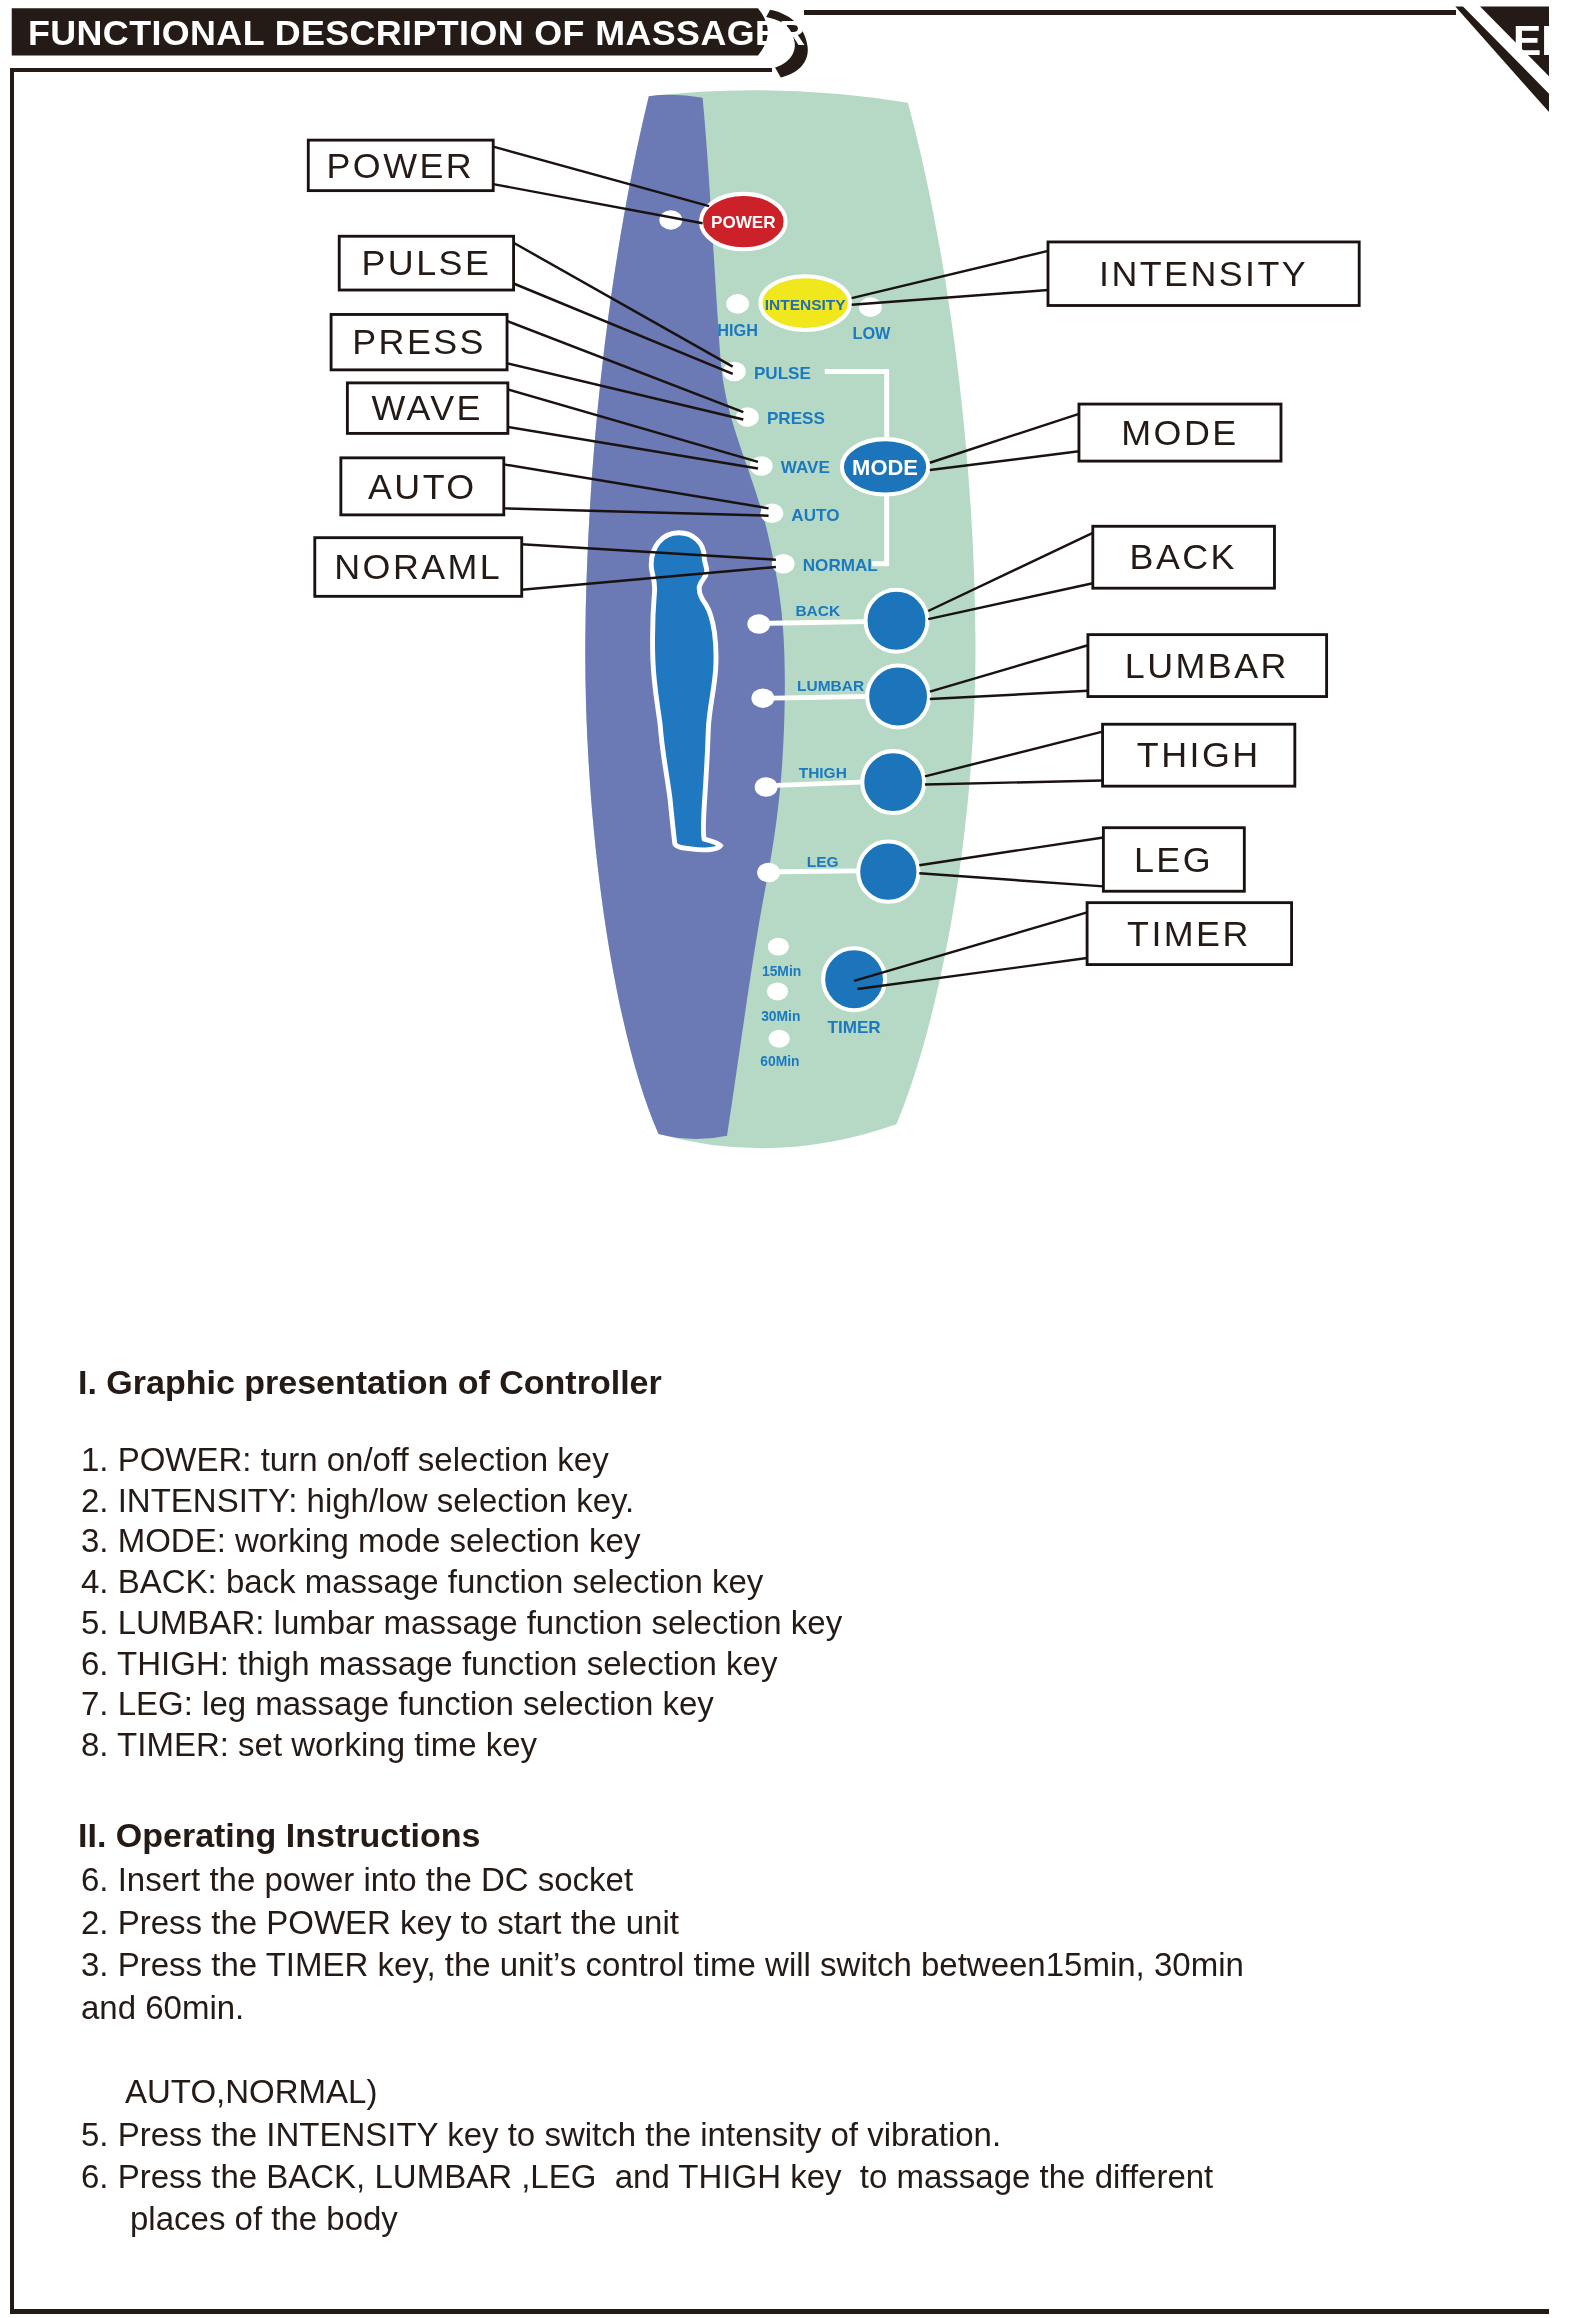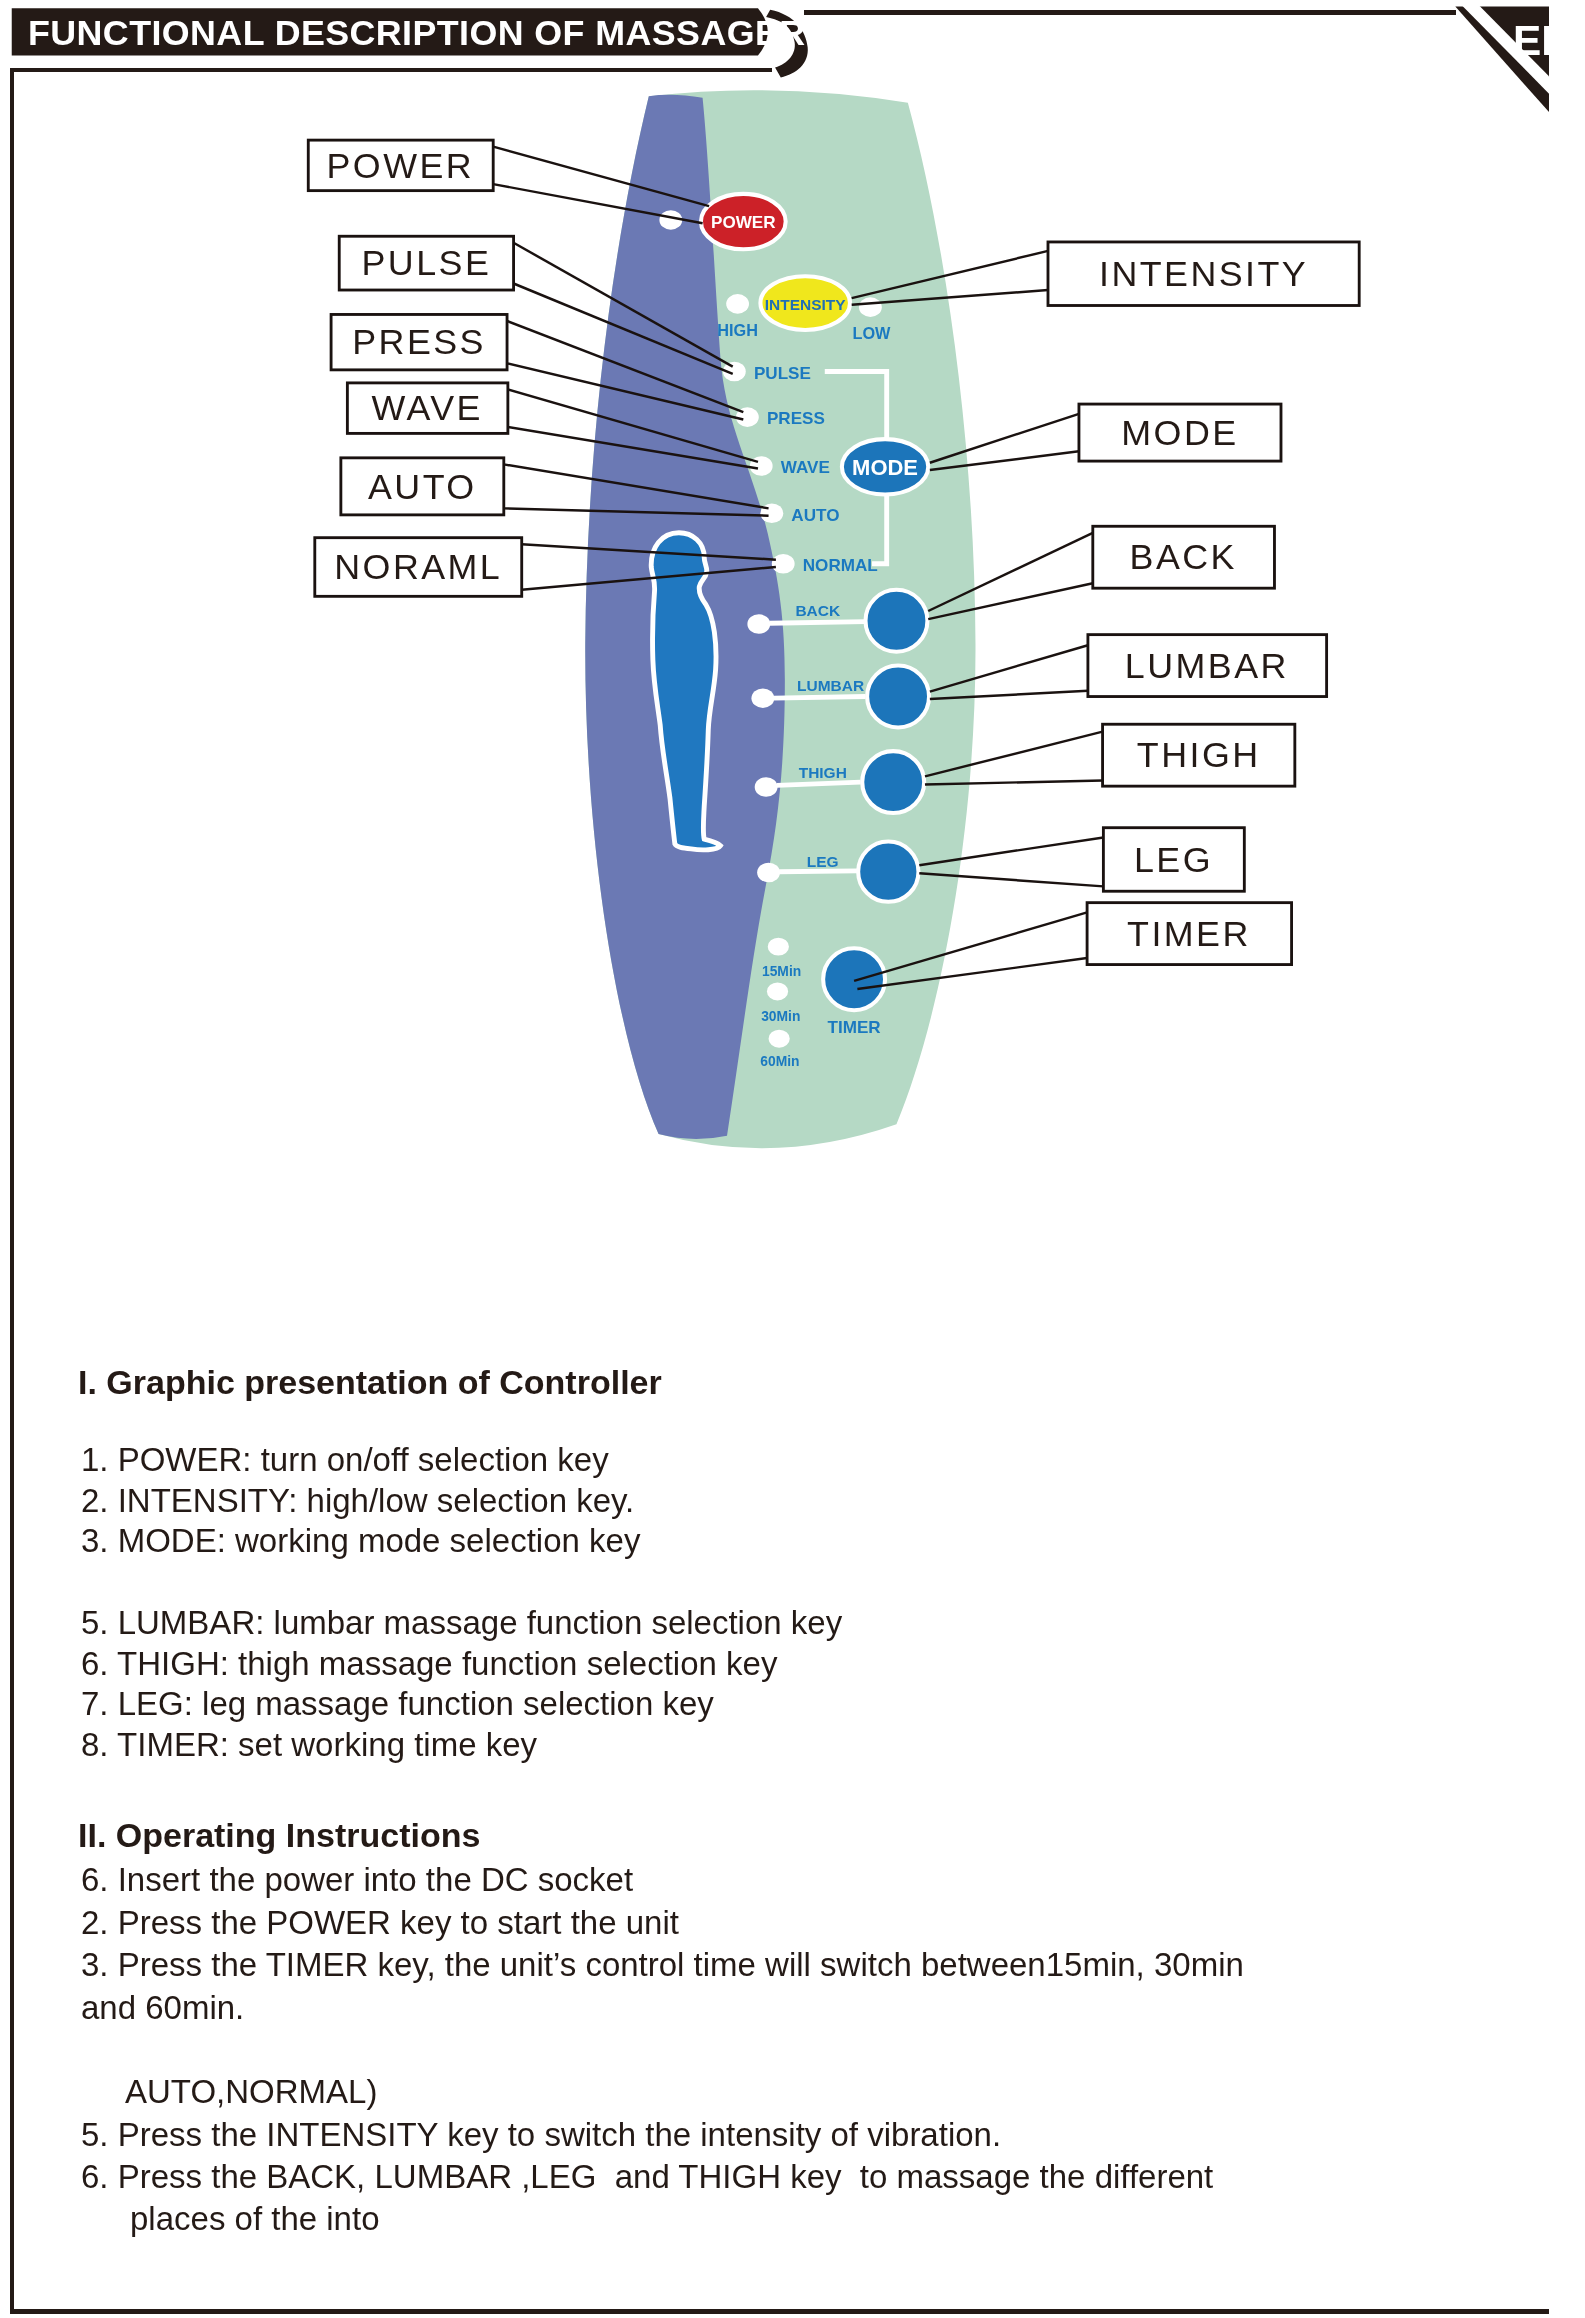--- a/index.html
+++ b/index.html
@@ -185,29 +185,30 @@
 
       <rect class="cobox" x="1334" y="1108" width="251" height="76"></rect>
       <text class="coText" text-anchor="middle" x="1459" y="1161">TIMER</text>
     </g>
   </svg>
 
   <div class="line h" style="left:78px;top:1363px;font-weight:bold;font-size:34px;">I. Graphic presentation of Controller</div>
   <div class="line" style="left:81px;top:1441px;">1. POWER: turn on/off selection key</div>
   <div class="line" style="left:81px;top:1482px;">2. INTENSITY: high/low selection key.</div>
   <div class="line" style="left:81px;top:1522px;">3. MODE: working mode selection key</div>
+  <div class="line" style="left:81px;top:1563px;">4. BACK: back massage function selection key</div>
   <div class="line" style="left:81px;top:1604px;">5. LUMBAR: lumbar massage function selection key</div>
   <div class="line" style="left:81px;top:1645px;">6. THIGH: thigh massage function selection key</div>
   <div class="line" style="left:81px;top:1685px;">7. LEG: leg massage function selection key</div>
   <div class="line" style="left:81px;top:1726px;">8. TIMER: set working time key</div>
 
   <div class="line h" style="left:78px;top:1816px;font-weight:bold;font-size:34px;">II. Operating Instructions</div>
   <div class="line" style="left:81px;top:1861px;">6. Insert the power into the DC socket</div>
   <div class="line" style="left:81px;top:1904px;">2. Press the POWER key to start the unit</div>
   <div class="line" style="left:81px;top:1946px;">3. Press the TIMER key, the unit’s control time will switch between15min, 30min</div>
   <div class="line" style="left:81px;top:1989px;">and 60min.</div>
   <div class="line" style="left:81px;top:2073px;margin-left:44px;">AUTO,NORMAL)</div>
   <div class="line" style="left:81px;top:2116px;">5. Press the INTENSITY key to switch the intensity of vibration.</div>
   <div class="line" style="left:81px;top:2158px;">6. Press the BACK, LUMBAR ,LEG  and THIGH key  to massage the different</div>
-  <div class="line" style="left:130px;top:2200px;">places of the into</div>
+  <div class="line" style="left:130px;top:2200px;">places of the body</div>
 
 </div>
 
 
 </body></html>

